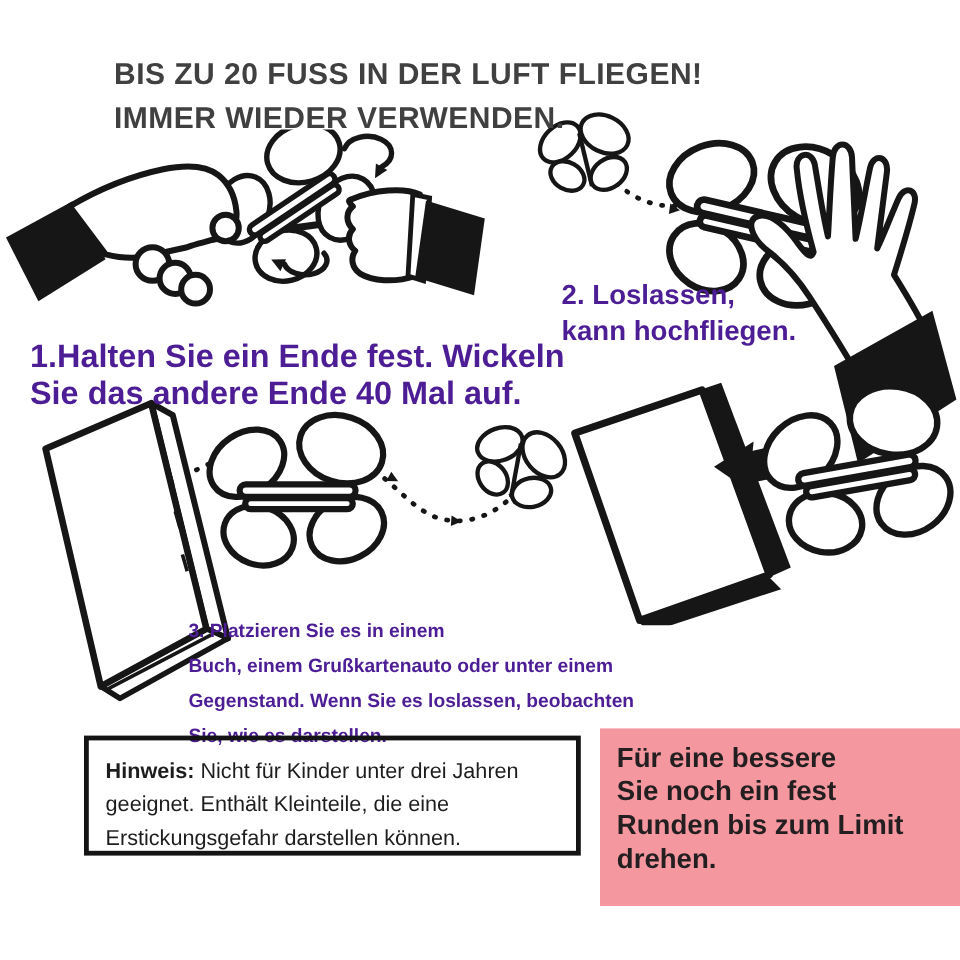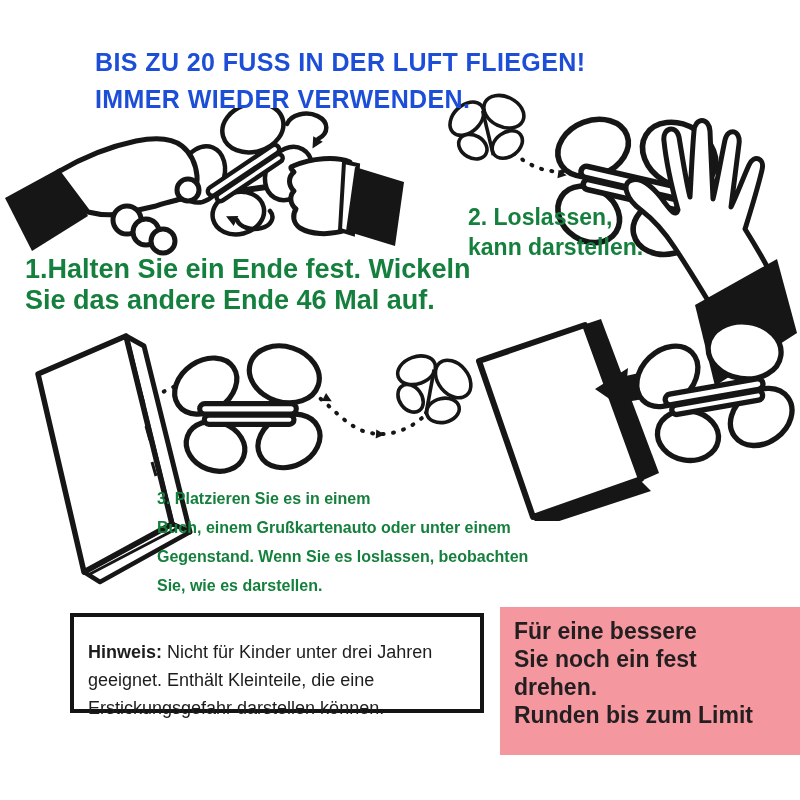--- a/index.html
+++ b/index.html
@@ -1,27 +1,27 @@
 <!DOCTYPE html>
 <html><head>
 <meta charset="utf-8">
 <style>
   html,body{margin:0;padding:0;background:#ffffff;}
   .canvas{position:relative;width:800px;height:800px;background:#ffffff;overflow:hidden;
           font-family:"Liberation Sans",sans-serif;color:#2b2b2e;}
   .illo{position:absolute;}
   .title{position:absolute;left:95px;top:44px;font-size:25px;font-weight:bold;
-         letter-spacing:.4px;line-height:37px;color:#1d4ed8;white-space:nowrap;}
-  .step{position:absolute;font-weight:bold;color:#15803d;}
+         letter-spacing:.4px;line-height:37px;color:#404040;white-space:nowrap;}
+  .step{position:absolute;font-weight:bold;color:#4c1d95;margin-top:28px;}
   .step div{white-space:nowrap;}
   .step-1{left:25px;top:254px;font-size:27px;line-height:31px;}
   .step-2{left:468px;top:202px;font-size:23px;line-height:30px;}
   .step-3{left:157px;top:484px;font-size:16px;line-height:29px;}
   .notice{position:absolute;left:70px;top:613px;width:414px;height:100px;
-          border:4px solid #141414;box-sizing:border-box;padding:21px 14px;
+          border:4px solid #141414;box-sizing:border-box;padding:11px 14px;
           font-size:18px;line-height:28px;color:#1d1d1d;}
   .notice .lbl{font-weight:bold;}
   .tip{position:absolute;left:500px;top:607px;width:305px;height:148px;
        box-sizing:border-box;padding:10px 14px;font-size:23px;font-weight:bold;
        line-height:28px;color:#231f20;}
   .tip div{white-space:nowrap;}
   .dots{fill:none;stroke:#161616;stroke-width:4;stroke-linecap:round;stroke-dasharray:1 9.5;}
 </style>
 </head>
 <body>
@@ -106,40 +106,40 @@
     <use href="#bf-big" transform="translate(250,84) rotate(-16) scale(1.18)"></use>
   </svg>
 
   <div class="title">
     <div>BIS ZU 20 FUSS IN DER LUFT FLIEGEN!</div>
     <div>IMMER WIEDER VERWENDEN.</div>
   </div>
 
   <div class="step step-1">
     <div>1.Halten Sie ein Ende fest. Wickeln</div>
-    <div>Sie das andere Ende 46 Mal auf.</div>
+    <div>Sie das andere Ende 40 Mal auf.</div>
   </div>
 
   <div class="step step-2">
     <div>2. Loslassen,</div>
-    <div>kann darstellen.</div>
+    <div>kann hochfliegen.</div>
   </div>
 
   <div class="step step-3">
     <div>3. Platzieren Sie es in einem</div>
     <div>Buch, einem Grußkartenauto oder unter einem</div>
     <div>Gegenstand. Wenn Sie es loslassen, beobachten</div>
     <div>Sie, wie es darstellen.</div>
   </div>
 
   <div class="notice">
     <span class="lbl">Hinweis:</span>
     <span>Nicht für Kinder unter drei Jahren geeignet. Enthält Kleinteile, die eine Erstickungsgefahr darstellen können.</span>
   </div>
 
   <div class="tip" style="background: rgb(244, 151, 159);">
     <div>Für eine bessere</div>
     <div>Sie noch ein fest</div>
+    <div>Runden bis zum Limit</div>
     <div>drehen.</div>
-    <div>Runden bis zum Limit</div>
   </div>
 
 </div>
 
 </body></html>

